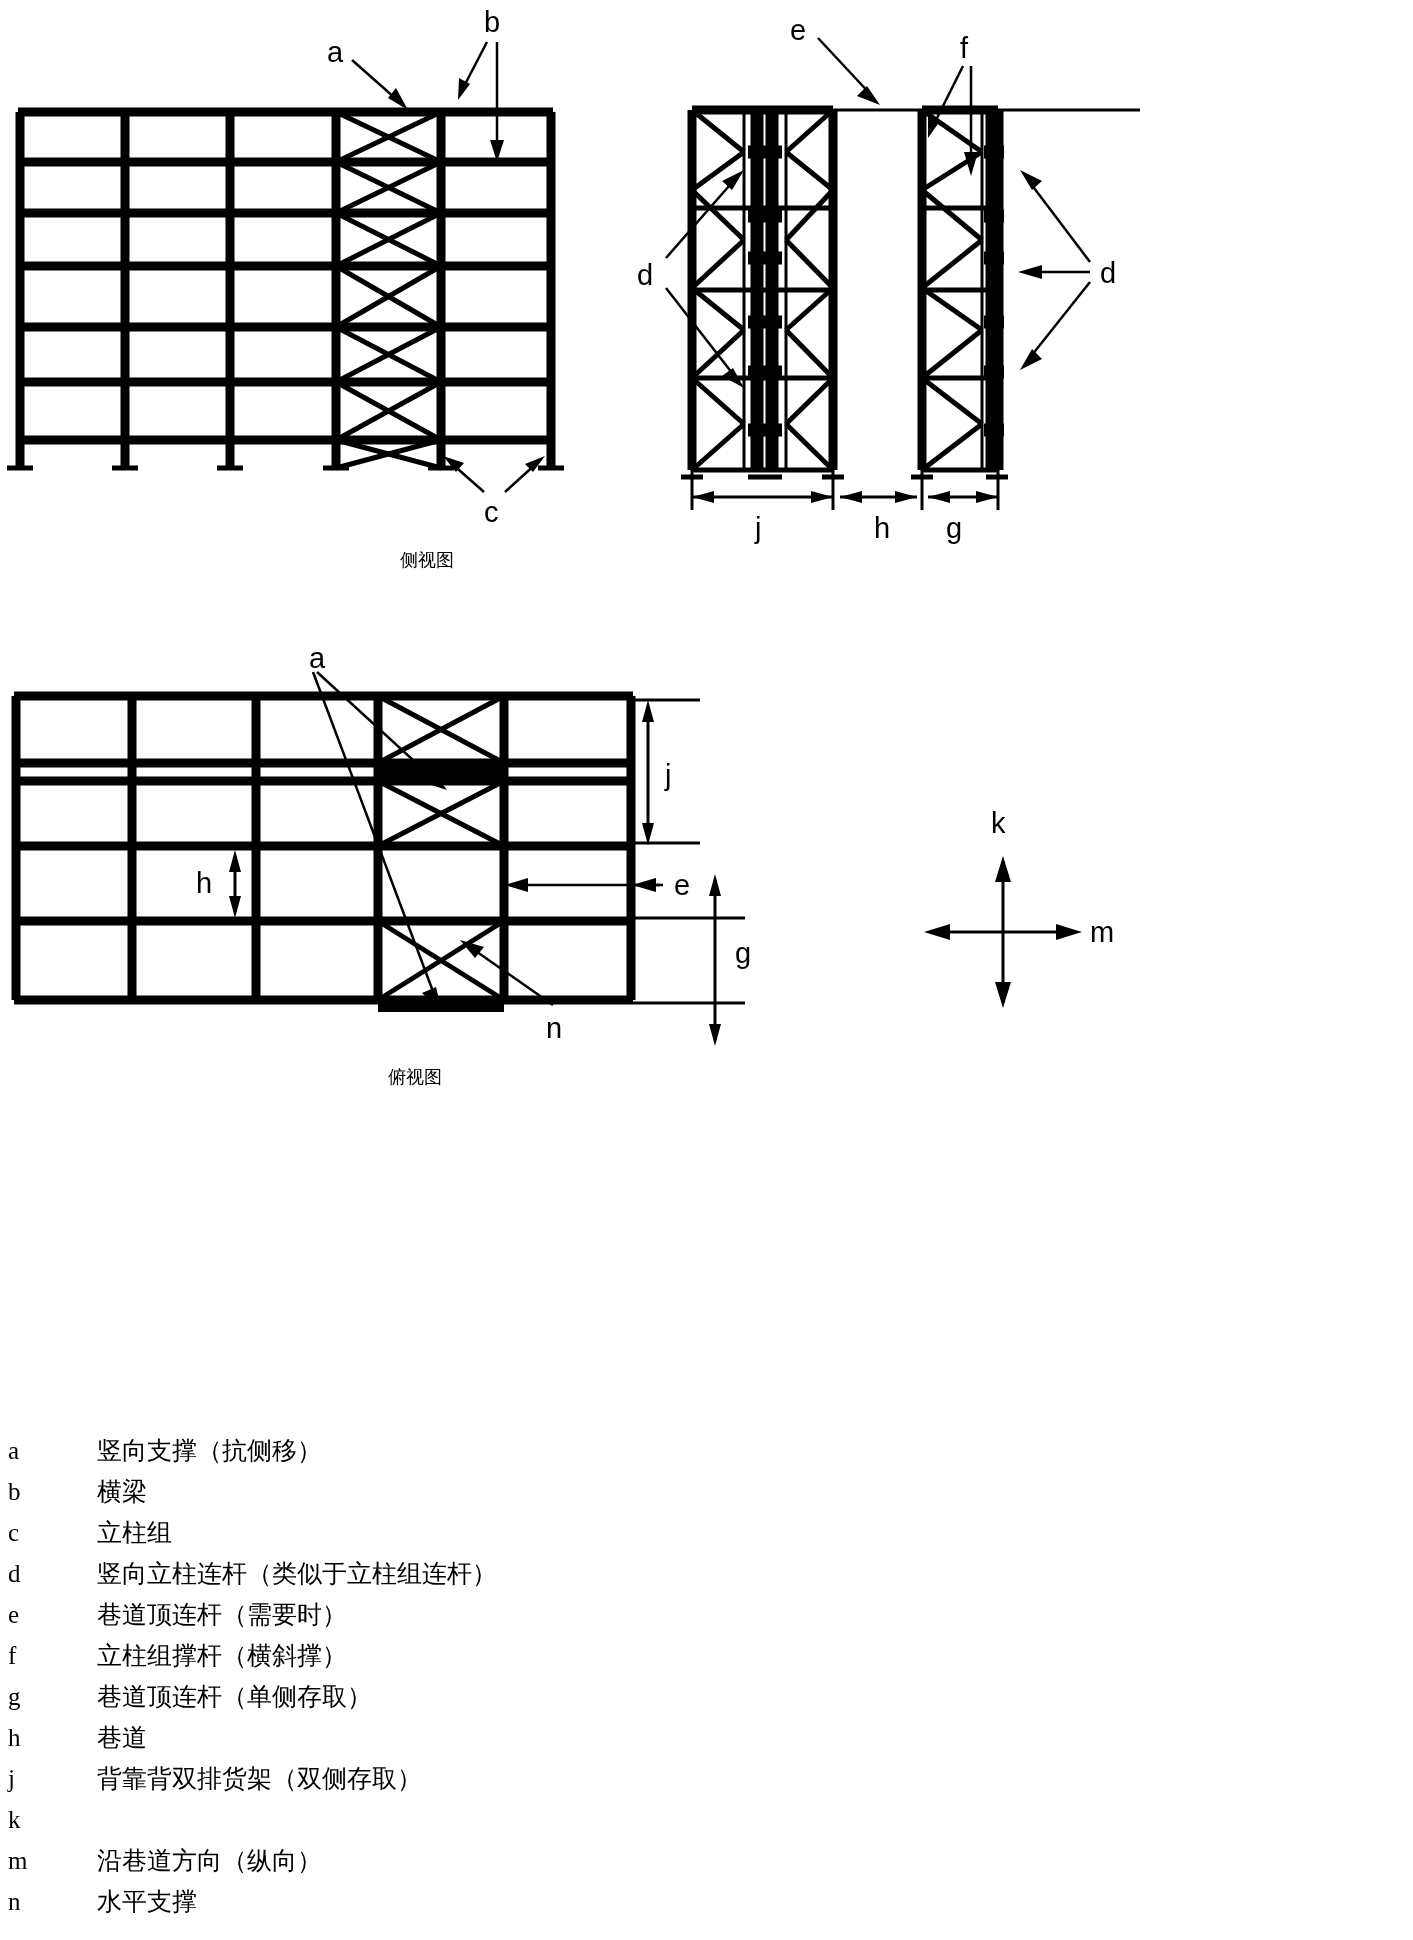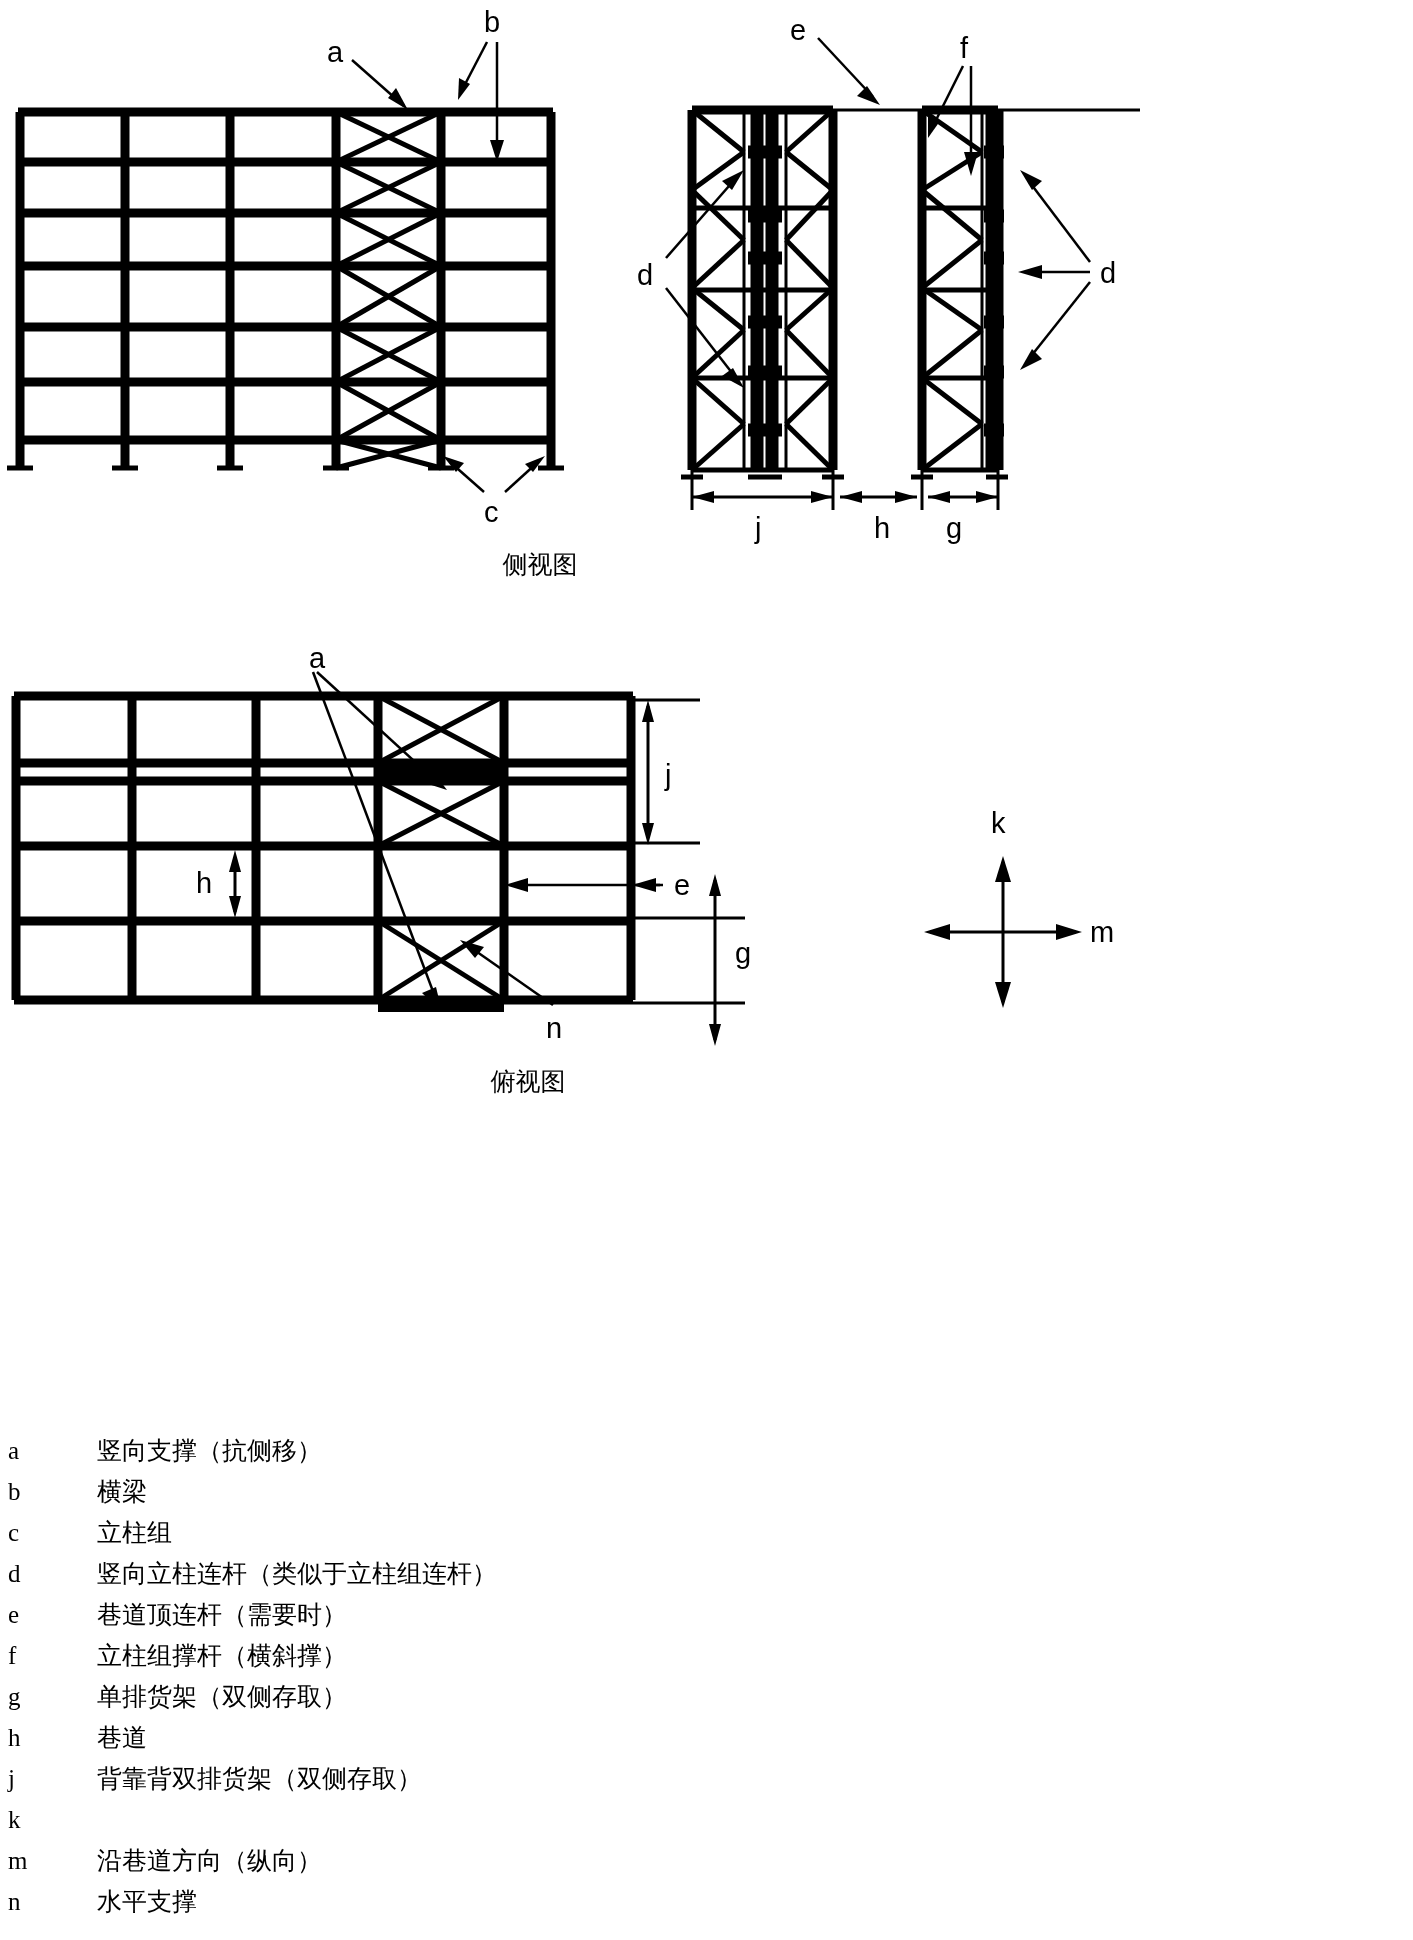--- a/index.html
+++ b/index.html
@@ -18,23 +18,23 @@
   .leg-key{
     width:65px;flex:0 0 65px;text-align:left;padding-left:8px;
     font-family:"Liberation Serif","DejaVu Serif",serif;
     font-size:25px;line-height:41px;
   }
   .leg-val{
     font-family:"DejaVu Serif","Liberation Serif",serif;
     font-size:25px;line-height:41px;white-space:nowrap;margin-left:24px;
   }
   .caption{
-    position:absolute;text-align:center;
+    position:absolute;text-align:left;
     font-family:"DejaVu Serif","Liberation Serif",serif;
-    font-size:25px;
+    font-size:18px;
   }
   #cap-side{left:400px;top:548px;width:280px;}
   #cap-plan{left:388px;top:1065px;width:280px;}
   .lbl{
     font-family:"Liberation Sans","DejaVu Sans",sans-serif;
     font-size:29px;fill:#000;
   }
   .ln{stroke:#000;fill:none;}
   .thin{stroke-width:3;}
   .med{stroke-width:5;}
@@ -412,21 +412,21 @@
   <div class="leg-row">
     <div class="leg-key">e</div>
     <div class="leg-val">巷道顶连杆（需要时）</div>
   </div>
   <div class="leg-row">
     <div class="leg-key">f</div>
     <div class="leg-val">立柱组撑杆（横斜撑）</div>
   </div>
   <div class="leg-row">
     <div class="leg-key">g</div>
-    <div class="leg-val">单排货架（双侧存取）</div>
+    <div class="leg-val">巷道顶连杆（单侧存取）</div>
   </div>
   <div class="leg-row">
     <div class="leg-key">h</div>
     <div class="leg-val">巷道</div>
   </div>
   <div class="leg-row">
     <div class="leg-key">j</div>
     <div class="leg-val">背靠背双排货架（双侧存取）</div>
   </div>
   <div class="leg-row">

